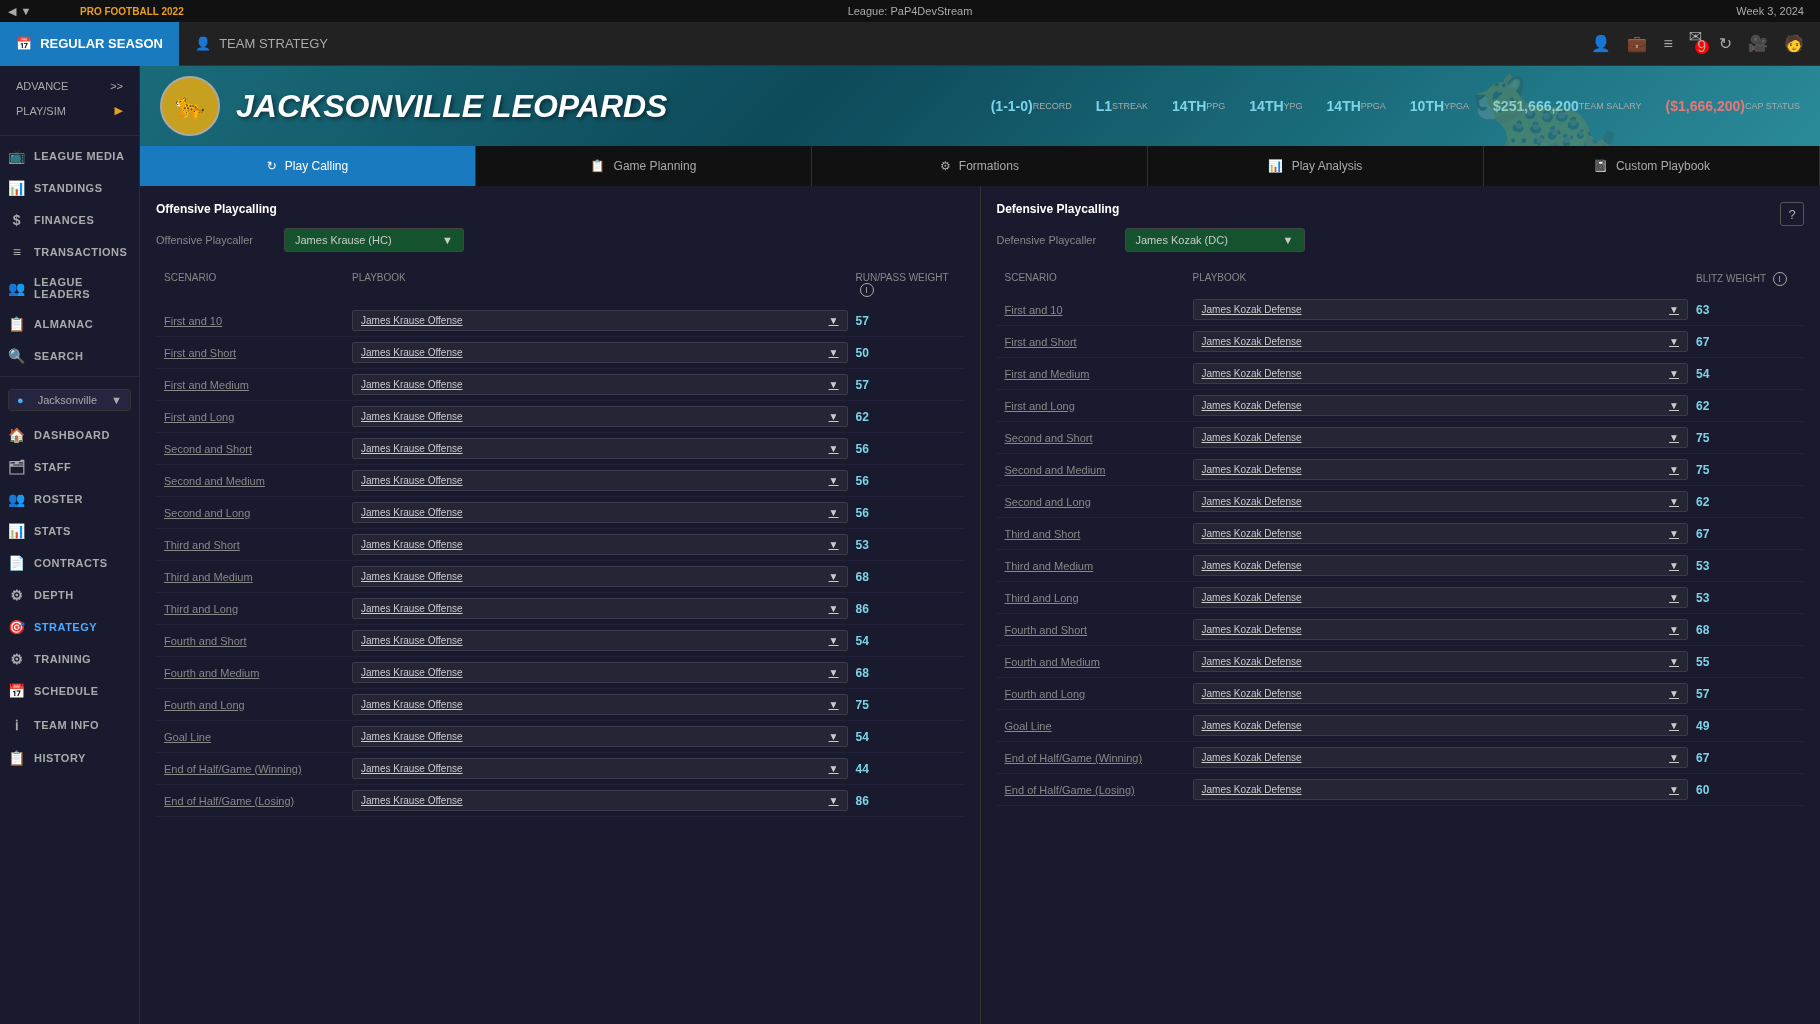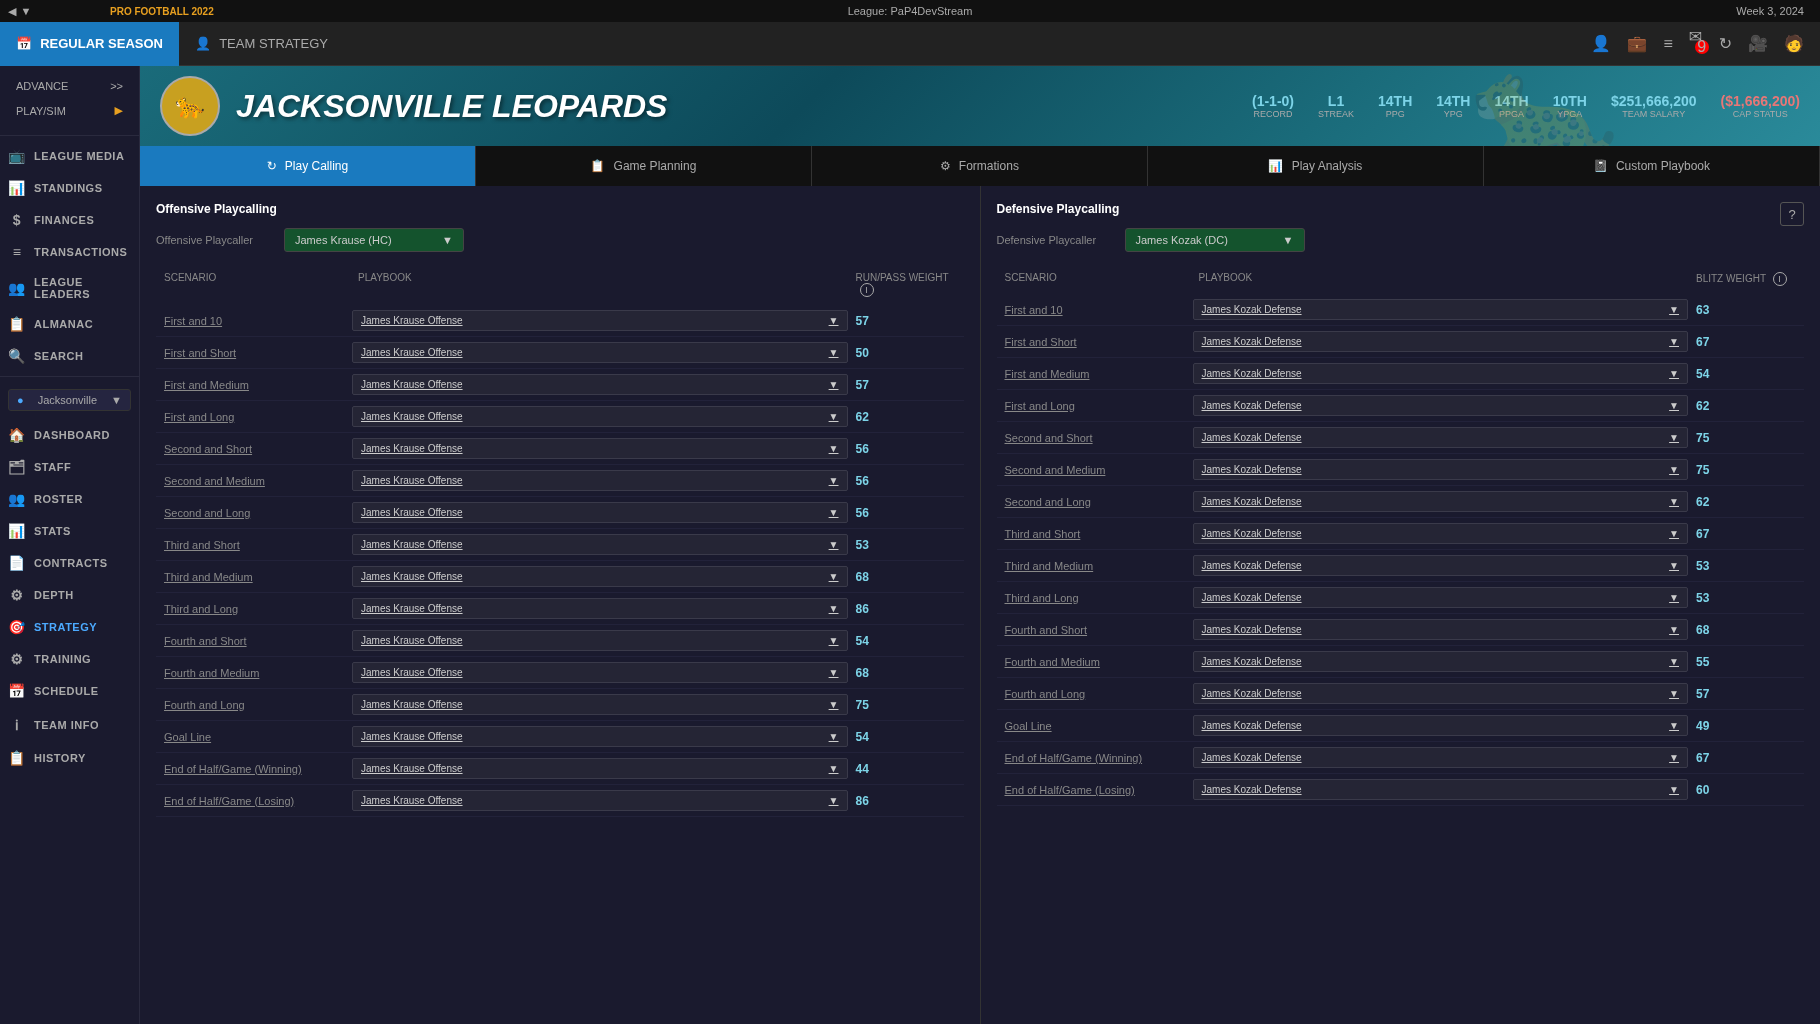--- a/index.html
+++ b/index.html
@@ -1,20 +1,20 @@
 <!DOCTYPE html>
 <html><head>
   <meta charset="utf-8">
   <style>
     * { margin: 0; padding: 0; box-sizing: border-box; }
     body { width: 1820px; height: 1024px; background: #1a1a2e; font-family: Arial, sans-serif; color: #ccc; overflow: hidden; font-size: 12px; }
 
     
     .top-bar { background: #111; height: 22px; display: flex; align-items: center; justify-content: center; color: #aaa; font-size: 11px; position: relative; }
-    .top-bar .logo { position: absolute; left: 80px; color: #e8a020; font-weight: bold; font-size: 10px; margin-left: 30px; }
+    .top-bar .logo { position: absolute; left: 80px; color: #e8a020; font-weight: bold; font-size: 10px; }
     .top-bar .nav-arrows { position: absolute; left: 8px; display: flex; gap: 4px; }
     .top-bar .week { position: absolute; right: 16px; color: #aaa; font-size: 11px; }
 
     
     .header-nav { background: #222; height: 44px; display: flex; align-items: center; border-bottom: 1px solid #333; }
     .header-nav .reg-season { background: #1a7abf; color: white; height: 44px; display: flex; align-items: center; padding: 0 16px; font-weight: bold; font-size: 13px; min-width: 160px; gap: 8px; }
     .header-nav .team-strategy { display: flex; align-items: center; padding: 0 16px; color: #aaa; font-size: 13px; gap: 8px; }
     .header-nav .right-icons { margin-left: auto; display: flex; align-items: center; gap: 16px; padding-right: 16px; }
     .header-nav .right-icons span { color: #aaa; font-size: 16px; cursor: pointer; position: relative; }
     .badge { background: red; color: white; font-size: 9px; border-radius: 50%; width: 14px; height: 14px; display: flex; align-items: center; justify-content: center; position: absolute; top: -6px; right: -6px; }
@@ -33,21 +33,21 @@
     .team-selector { margin: 8px; background: #252540; border: 1px solid #333; border-radius: 3px; padding: 4px 8px; display: flex; align-items: center; justify-content: space-between; color: #aaa; font-size: 11px; cursor: pointer; }
 
     
     .content { flex: 1; display: flex; flex-direction: column; overflow: hidden; }
 
     
     .team-banner { background: linear-gradient(135deg, #1a6b7a 0%, #0d4a5a 40%, #1a6b7a 70%, #2a8a9a 100%); height: 80px; display: flex; align-items: center; padding: 0 20px; position: relative; overflow: hidden; }
     .team-logo { width: 60px; height: 60px; border-radius: 50%; background: #c8a020; display: flex; align-items: center; justify-content: center; font-size: 24px; margin-right: 16px; border: 2px solid #aaa; }
     .team-name { font-size: 32px; font-weight: bold; color: white; text-transform: uppercase; font-style: italic; text-shadow: 2px 2px 4px rgba(0,0,0,0.5); }
     .team-stats { display: flex; gap: 24px; margin-left: auto; }
-    .team-stat { display: flex; flex-direction: column; align-items: center; }
+    .team-stat { display: flex; flex-direction: row; align-items: center; }
     .team-stat .val { color: #7dd4e8; font-size: 14px; font-weight: bold; }
     .team-stat .lbl { color: #aaa; font-size: 9px; text-transform: uppercase; }
     .team-banner-bg { position: absolute; right: 200px; top: -20px; opacity: 0.15; font-size: 120px; }
 
     
     .tab-bar { display: flex; height: 40px; background: #111; }
     .tab { flex: 1; display: flex; align-items: center; justify-content: center; gap: 8px; cursor: pointer; font-size: 12px; color: #aaa; border-right: 1px solid #333; }
     .tab.active { background: #1a7abf; color: white; }
 
     
@@ -55,21 +55,21 @@
 
     
     .panel { flex: 1; padding: 16px; overflow-y: auto; }
     .panel:first-child { border-right: 1px solid #333; }
     .panel-title { font-size: 12px; color: white; font-weight: bold; margin-bottom: 12px; }
 
     .playcaller-row { display: flex; align-items: center; gap: 8px; margin-bottom: 16px; }
     .playcaller-label { color: #888; font-size: 11px; min-width: 120px; }
     .dropdown { background: #14532d; border: 1px solid #444; border-radius: 3px; padding: 5px 10px; color: #ccc; font-size: 11px; min-width: 180px; display: flex; align-items: center; justify-content: space-between; cursor: pointer; }
 
-    .table-header { display: grid; grid-template-columns: 180px 1fr 100px; gap: 14px; padding: 4px 8px; color: #888; font-size: 10px; text-transform: uppercase; margin-bottom: 4px; }
+    .table-header { display: grid; grid-template-columns: 180px 1fr 100px; gap: 8px; padding: 4px 8px; color: #888; font-size: 10px; text-transform: uppercase; margin-bottom: 4px; }
     .table-row { display: grid; grid-template-columns: 180px 1fr 100px; gap: 8px; padding: 5px 8px; align-items: center; border-bottom: 1px solid #22223a; }
     .scenario-label { color: #888; font-size: 11px; text-decoration: underline; }
     .playbook-dropdown { background: #252535; border: 1px solid #3a3a4a; border-radius: 2px; padding: 4px 8px; color: #ccc; font-size: 10px; display: flex; align-items: center; justify-content: space-between; cursor: pointer; text-decoration: underline; }
     .weight-val { color: #7dd4e8; font-size: 12px; font-weight: bold; }
 
     .help-btn { position: absolute; top: 16px; right: 16px; width: 24px; height: 24px; border: 1px solid #555; border-radius: 3px; display: flex; align-items: center; justify-content: center; color: #aaa; cursor: pointer; font-size: 13px; }
 
     .info-icon { display: inline-block; width: 14px; height: 14px; border-radius: 50%; border: 1px solid #aaa; text-align: center; line-height: 12px; font-size: 9px; color: #aaa; margin-left: 4px; cursor: pointer; }
 
     ::-webkit-scrollbar { width: 6px; }

